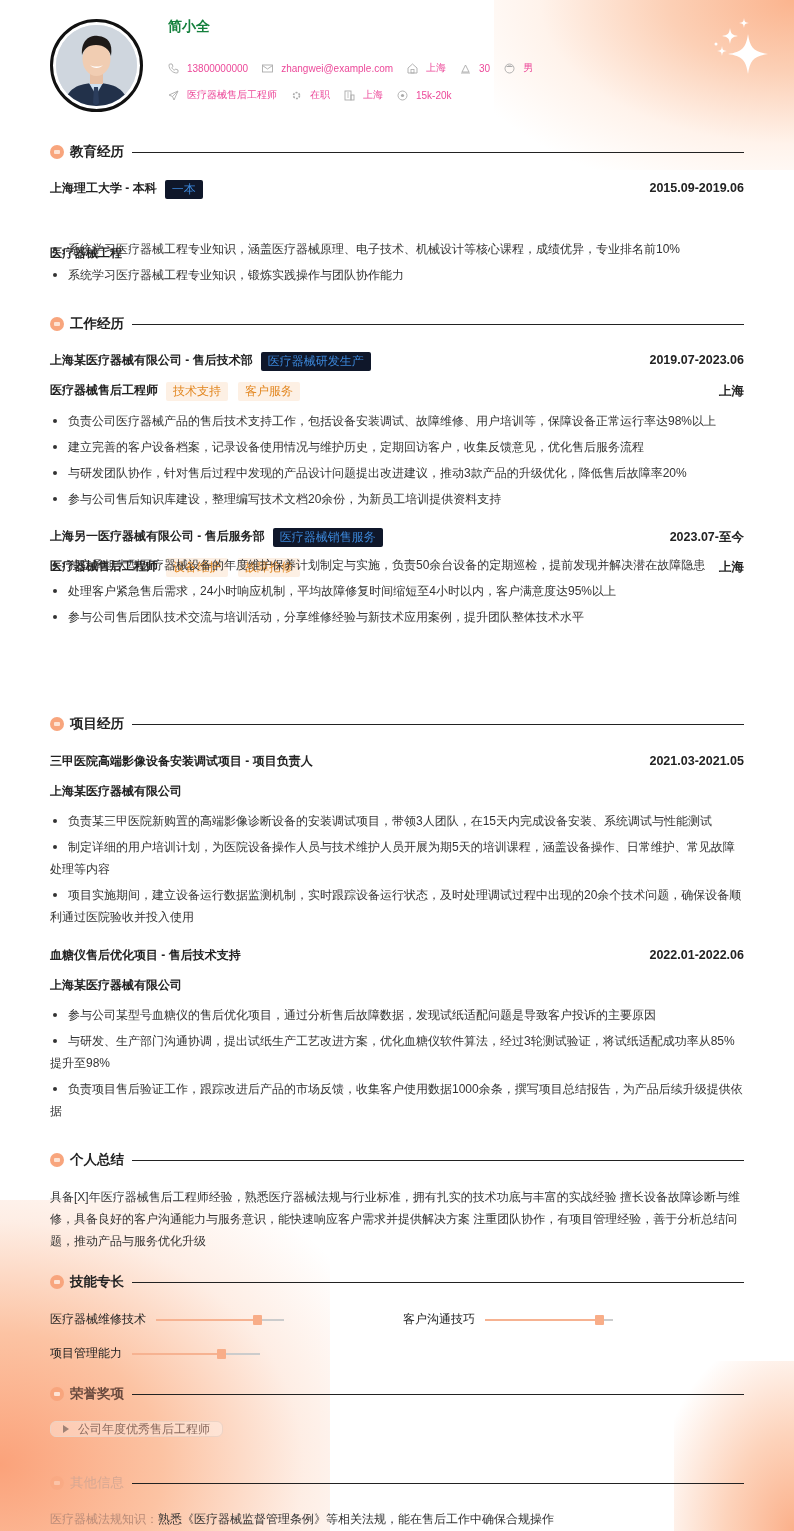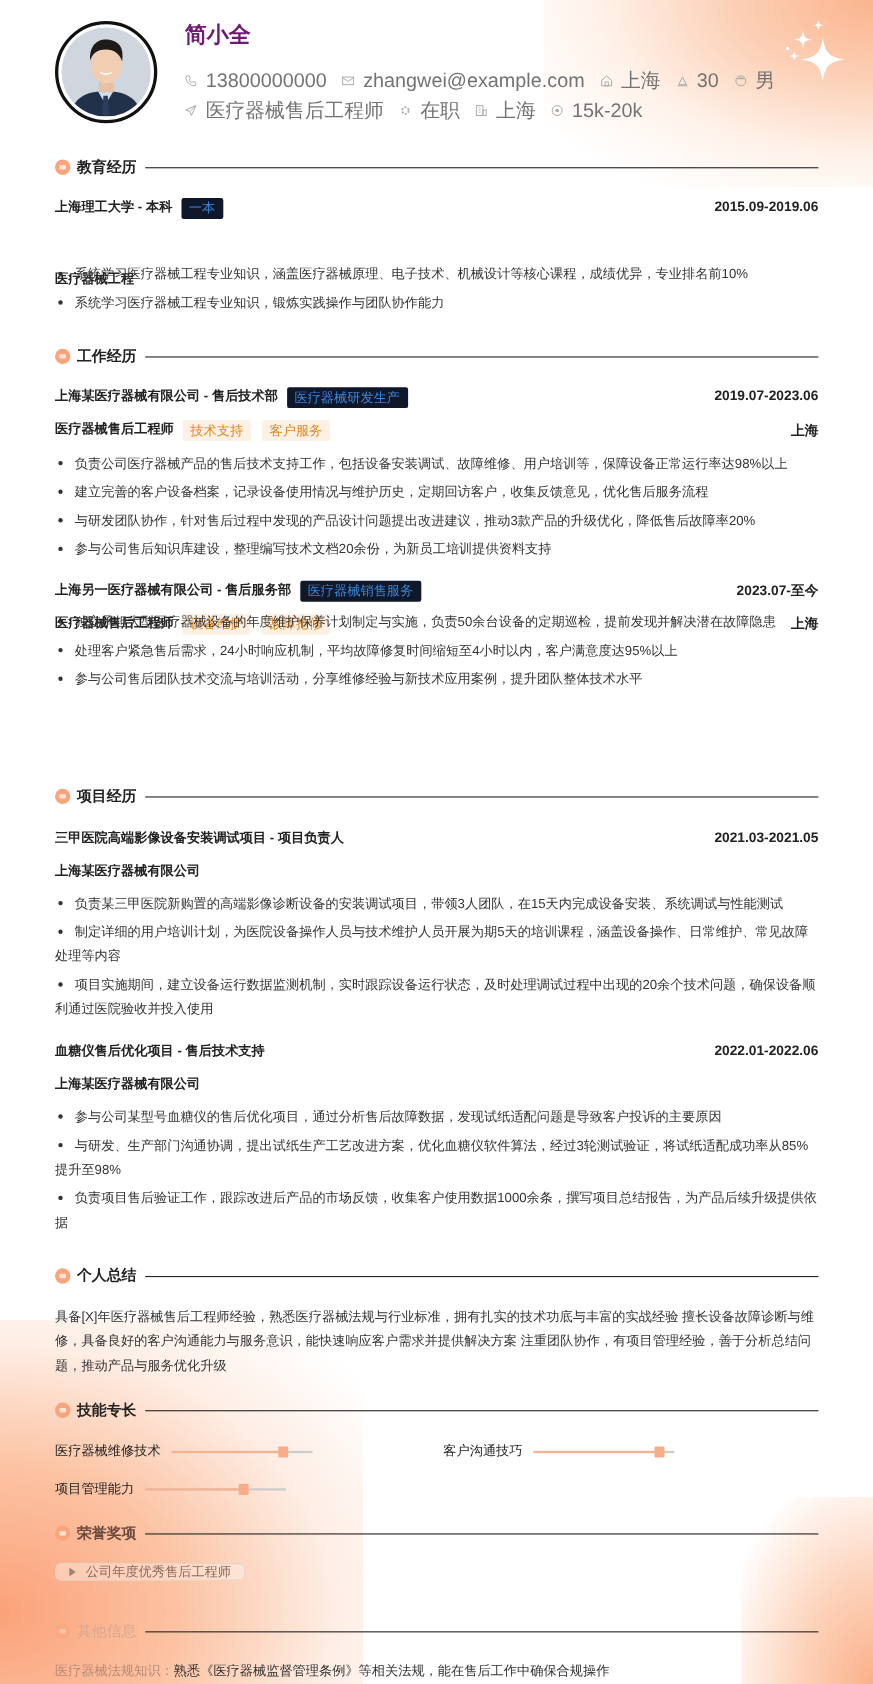--- a/index.html
+++ b/index.html
@@ -12,22 +12,22 @@
     background: radial-gradient(ellipse at 0% 80%, #fba27a 0%, #fcc3a3 35%, rgba(253,226,211,0.6) 65%, rgba(255,255,255,0) 90%); }
   .bg-br { position: absolute; right: 0; bottom: 0; width: 120px; height: 170px;
     background: radial-gradient(ellipse at 100% 100%, #fbb08a 0%, #fdd3bb 40%, rgba(255,255,255,0) 85%); }
 
   .sparkle { position: absolute; right: 22px; top: 16px; width: 62px; height: 64px; }
 
   .header { position: relative; height: 130px; }
   .avatar { position: absolute; left: 50px; top: 19px; width: 93px; height: 93px; border-radius: 50%;
     border: 3px solid #111; background: #fff; padding: 3px; }
   .avatar-inner { width: 100%; height: 100%; border-radius: 50%; overflow: hidden; background: #d4dae2; position: relative; }
-  .name { position: absolute; left: 168px; top: 18px; font-size: 20px; font-weight: bold; color: #701a75; }
-  .info-row { position: absolute; left: 168px; display: flex; align-items: center; font-size: 18px; color: #737373; }
+  .name { position: absolute; left: 168px; top: 18px; font-size: 14px; font-weight: bold; color: #15803d; }
+  .info-row { position: absolute; left: 168px; display: flex; align-items: center; font-size: 10px; color: #ec4899; }
   .info-row.r1 { top: 61px; }
   .info-row.r2 { top: 88px; }
   .info-item { display: flex; align-items: center; margin-right: 14px; }
   .info-icon { width: 11px; height: 11px; margin-right: 8px; color: #aaa; display: inline-flex; }
 
   .section-head { position: absolute; left: 50px; right: 50px; display: flex; align-items: center; }
   .sec-icon { width: 14px; height: 14px; border-radius: 50%; background: #f8a57d; margin-right: 6px; position: relative; }
   .sec-icon::after { content: ""; position: absolute; left: 4px; top: 5px; width: 6px; height: 4px; background: #fde3d4; border-radius: 1px; }
   .sec-title { font-size: 13.5px; font-weight: bold; color: #222; margin-right: 8px; }
   .sec-line { flex: 1; height: 1px; background: #222; }

